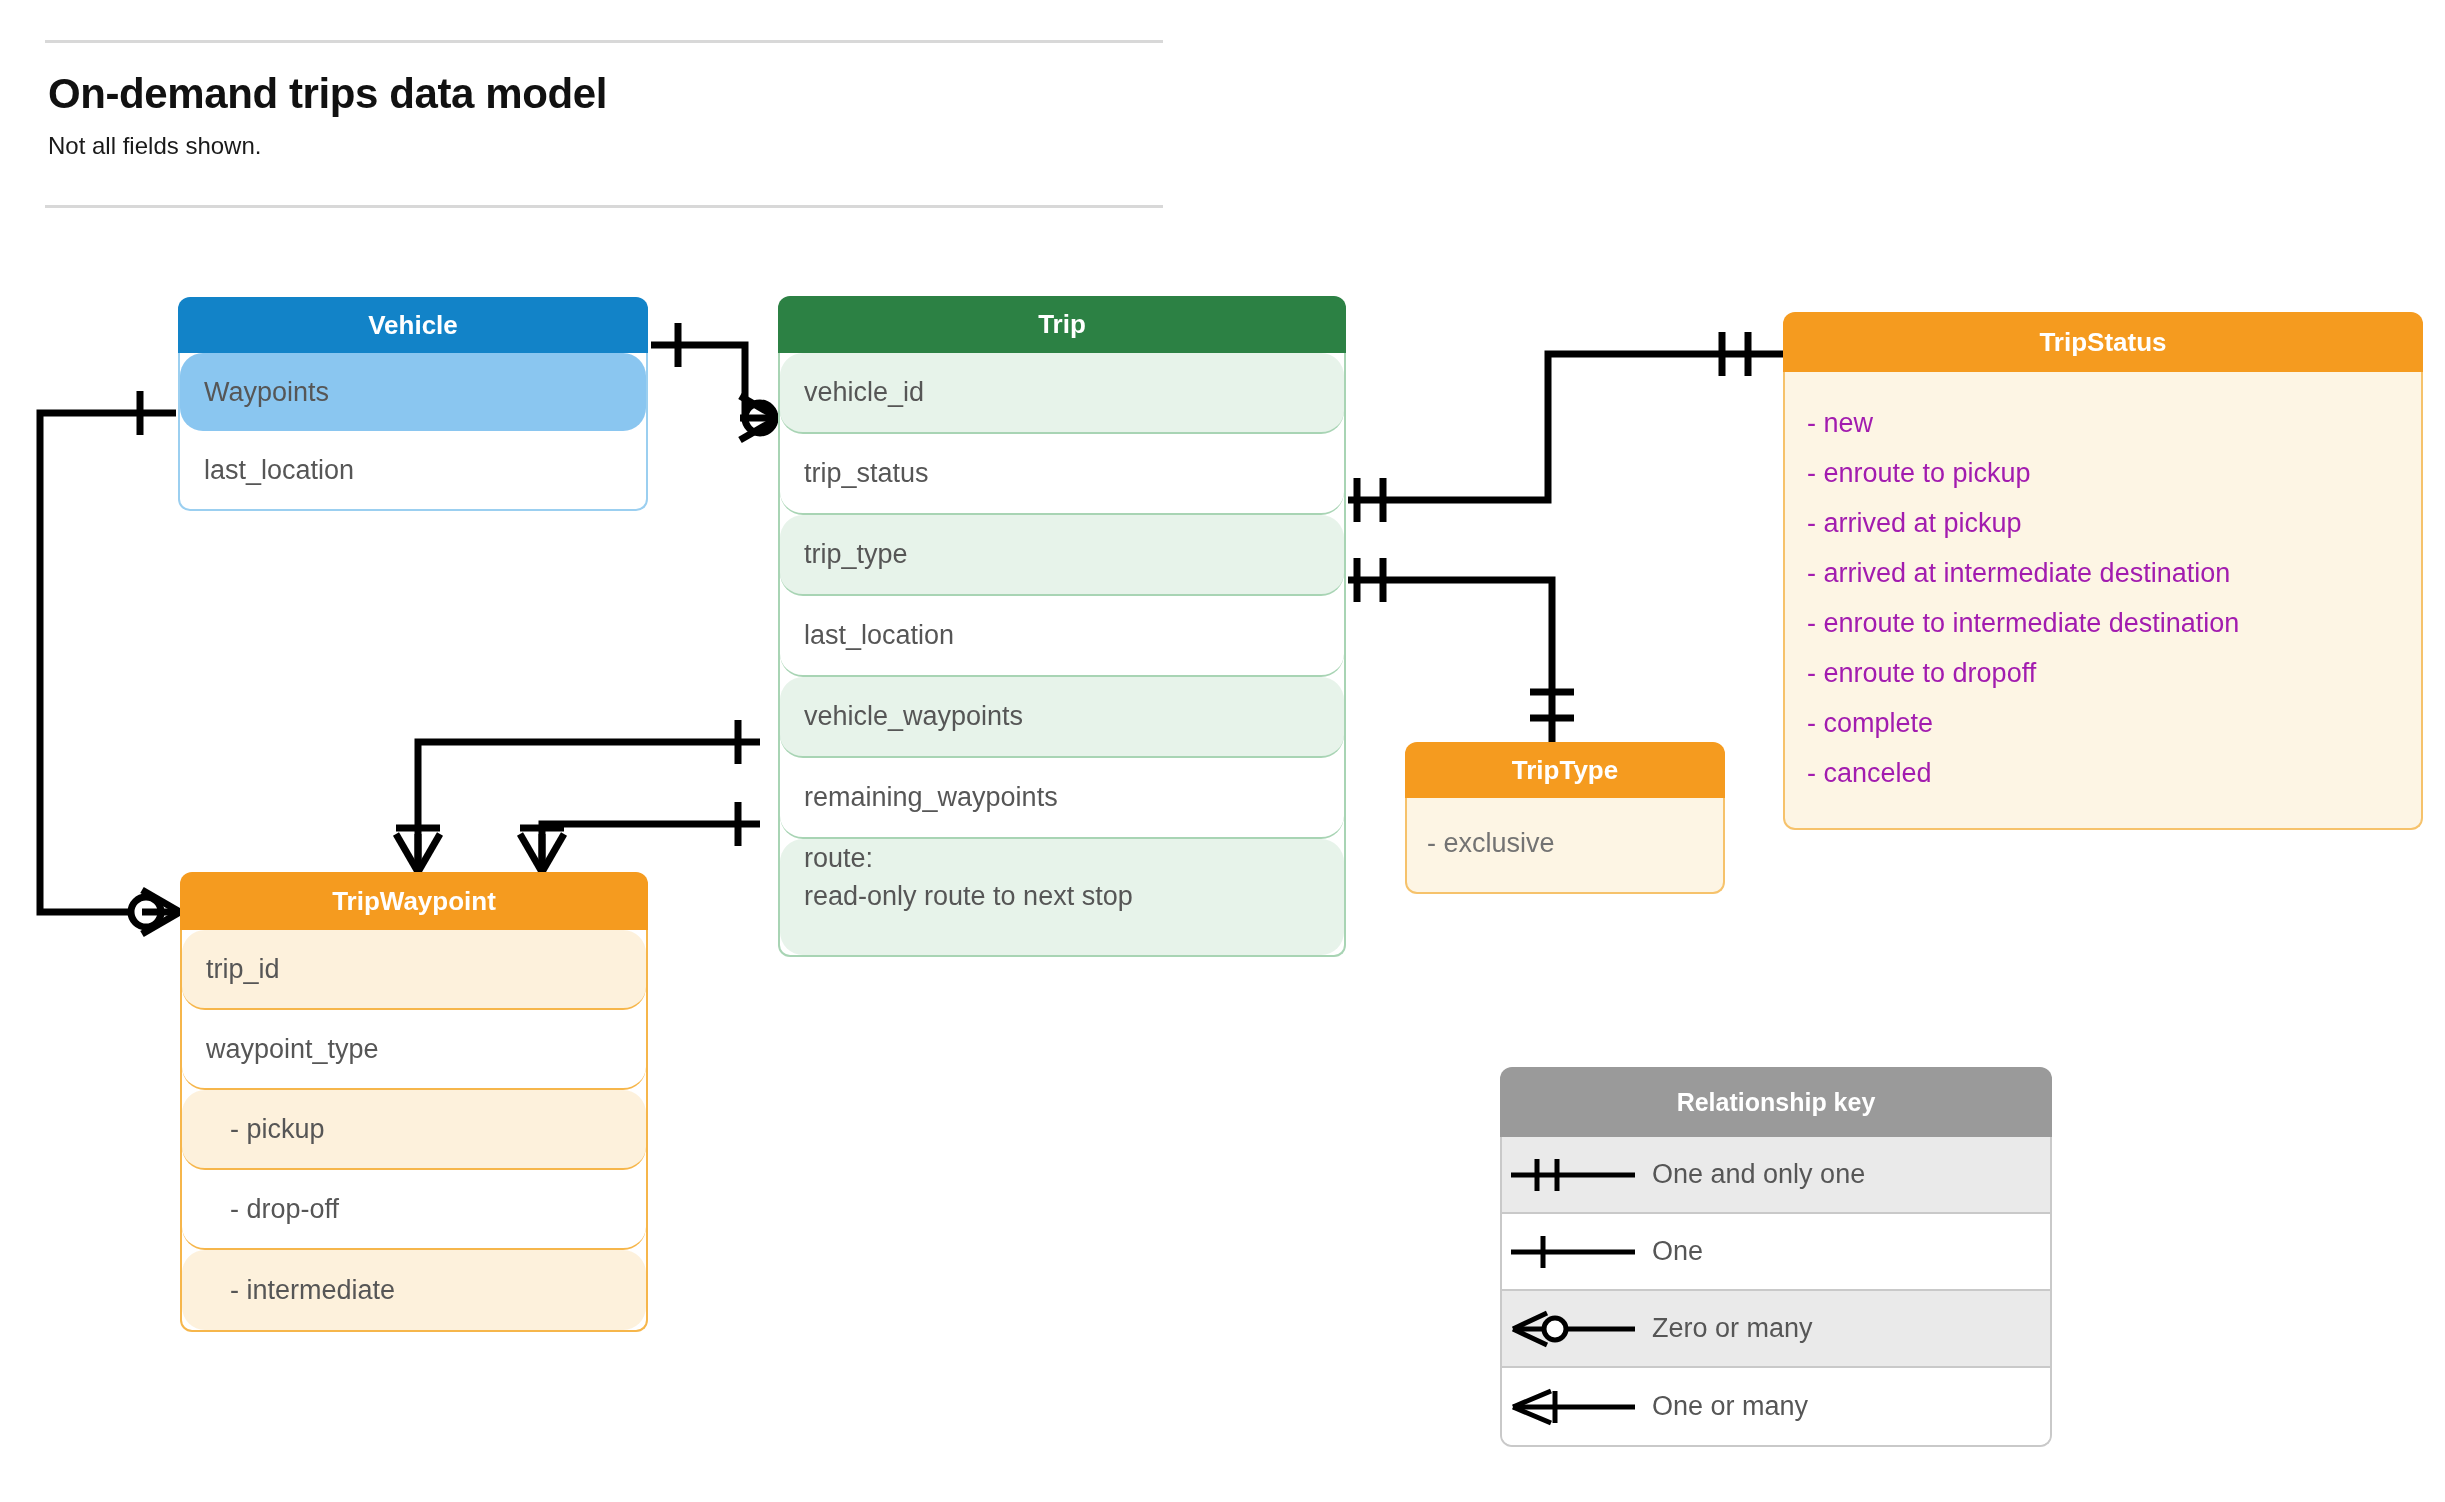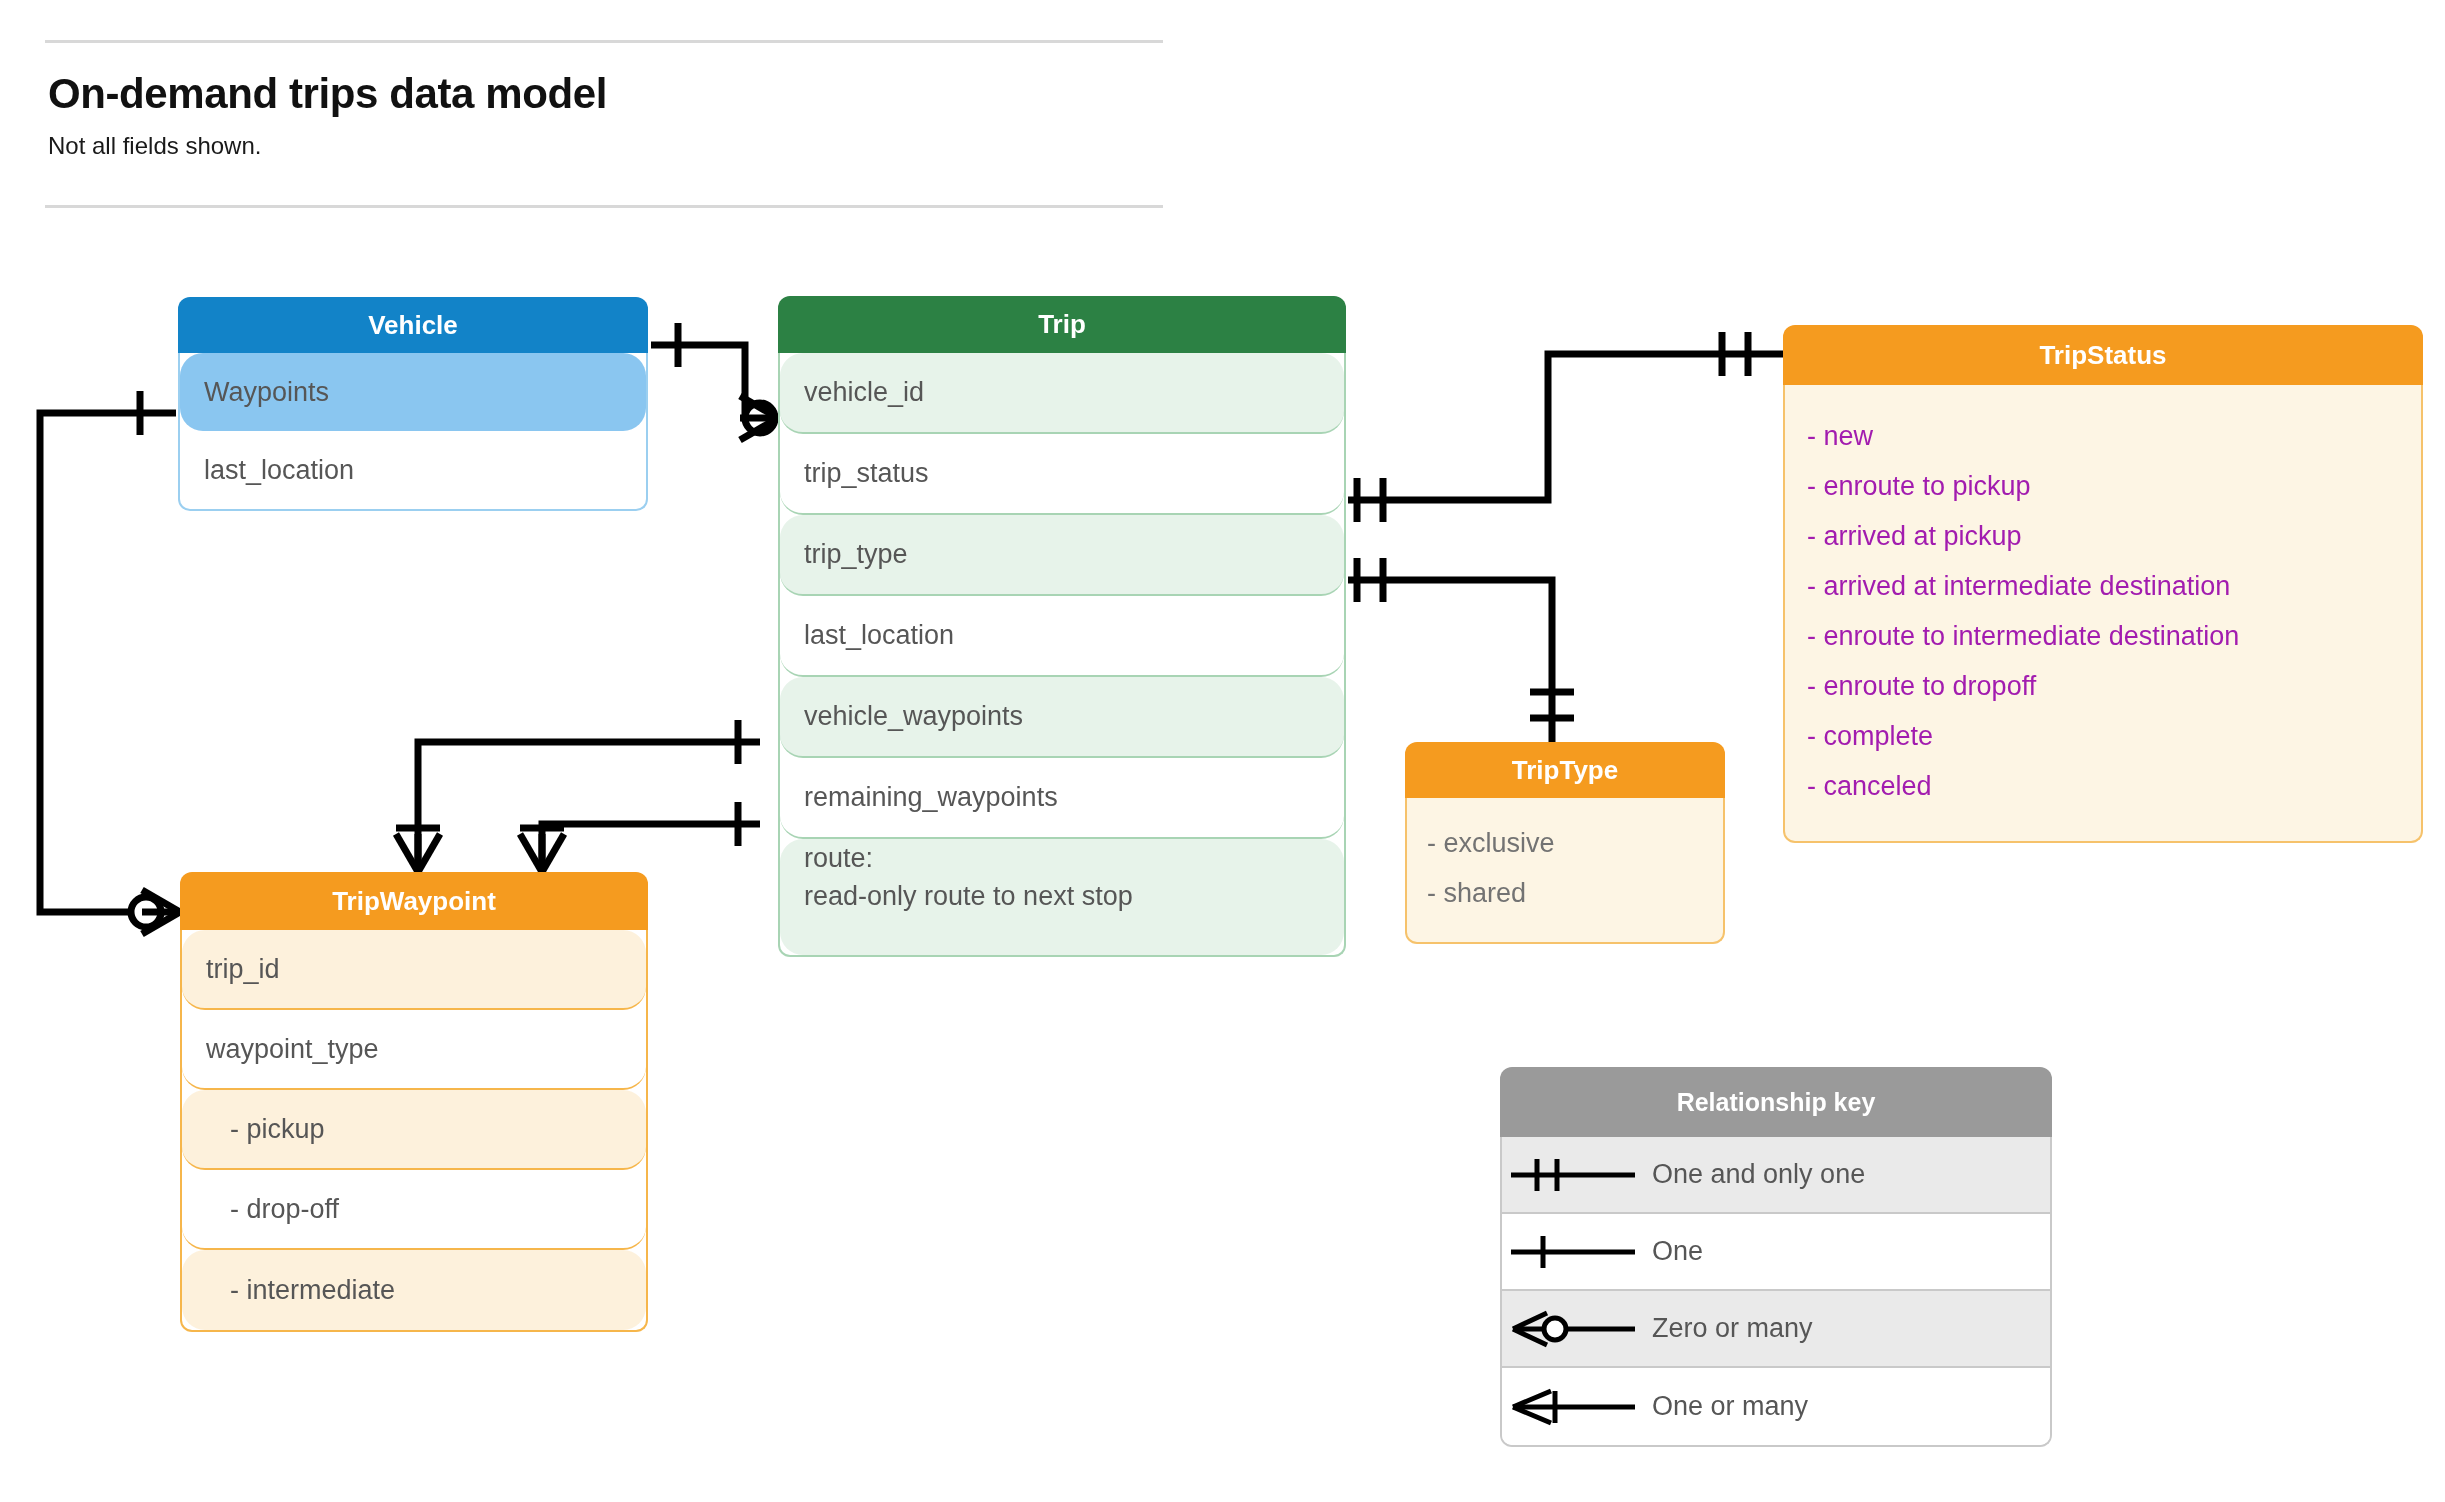--- a/index.html
+++ b/index.html
@@ -109,21 +109,21 @@
   #tripwaypoint { left: 180px; top: 872px; width: 468px; }
   #tripwaypoint .entity-head { height: 58px; background: #F59B1F; }
   #tripwaypoint .entity-body { border: 2px solid #F6B64B; border-top: none; background:#ffffff; }
   #tripwaypoint .row { height: 80px; border-bottom: 2px solid #F6B64B; }
   #tripwaypoint .row:last-child { border-bottom: none; }
   #tripwaypoint .row.tint { background: #FDF1DC; }
   #tripwaypoint .row.plain { background: #ffffff; }
   #tripwaypoint .row.indent { padding-left: 48px; }
 
   
-  #tripstatus { left: 1783px; top: 325px; width: 640px; }
+  #tripstatus { left: 1783px; top: 312px; width: 640px; }
   #tripstatus .entity-head { height: 60px; background: #F59B1F; }
   #tripstatus .entity-body {
     border: 2px solid #F6C26B; border-top: none; background: #FDF5E4;
     padding: 26px 0 30px 0;
   }
   #tripstatus .enum {
     font-size: 27px; color: #a21caf; padding-left: 22px;
     line-height: 1.0; height: 50px; display:flex; align-items:center;
   }
 
@@ -268,21 +268,20 @@
       <div class="enum">- enroute to dropoff</div>
       <div class="enum">- complete</div>
       <div class="enum">- canceled</div>
     </div>
   </div>
 
   <div class="entity" id="triptype">
     <div class="entity-head">TripType</div>
     <div class="entity-body">
       <div class="enum">- exclusive</div>
-      <div class="enum">- shared</div>
     </div>
   </div>
 
   <div class="entity" id="relkey">
     <div class="entity-head">Relationship key</div>
     <div class="entity-body">
 
       <div class="keyrow tint">
         <div class="sym">
           <svg width="140" height="44" viewBox="0 0 140 44">

